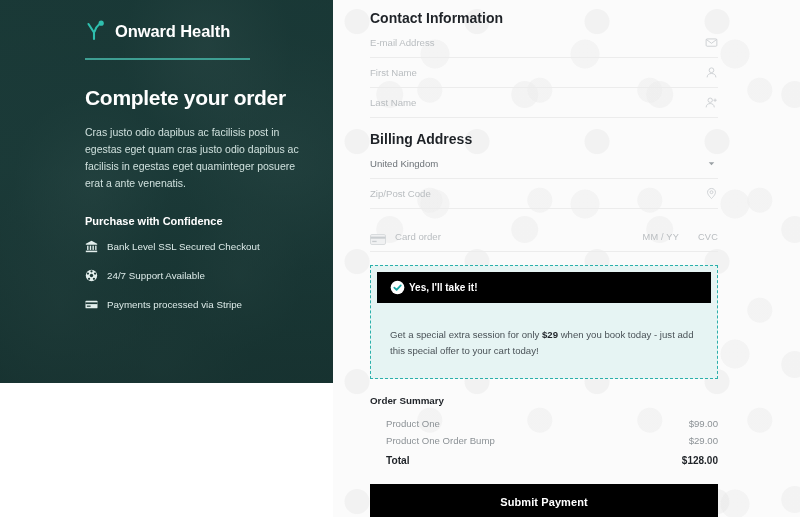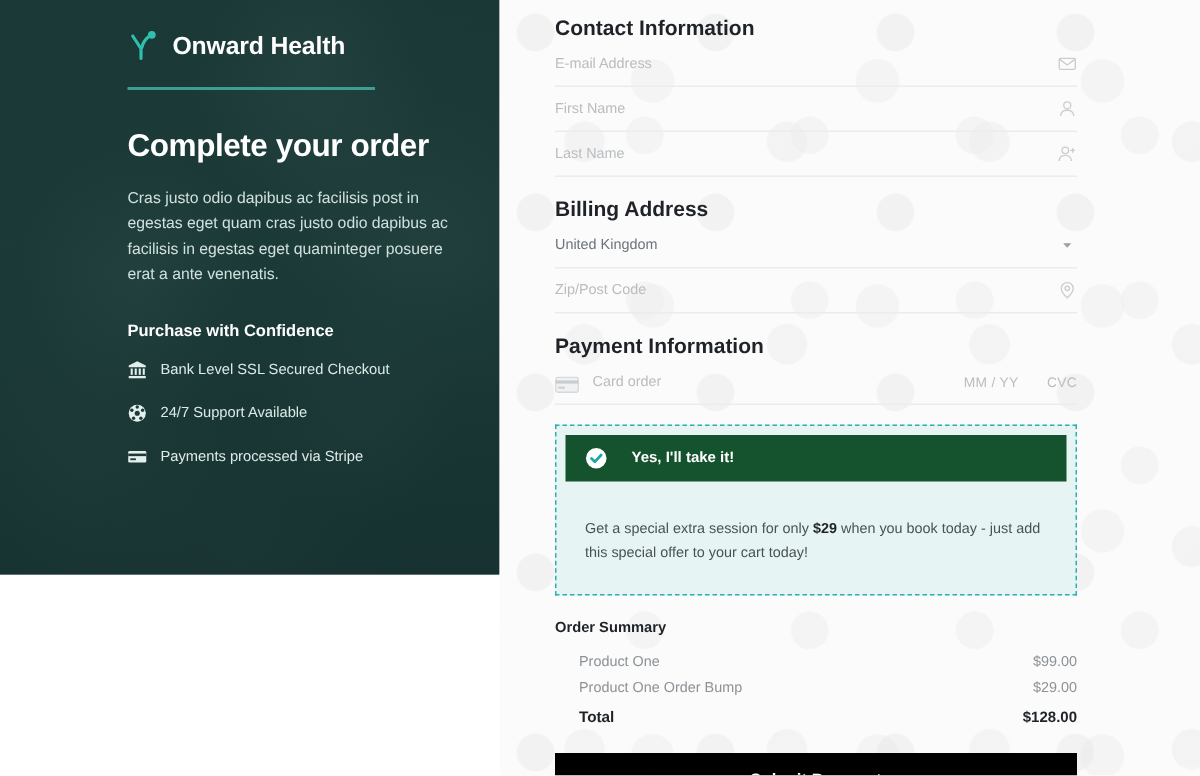--- a/index.html
+++ b/index.html
@@ -124,23 +124,23 @@
   .card-meta { font-size:9.2px; color:#b9bdc0; letter-spacing:0.2px; }
 
   
   .bump {
     margin-top:13px;
     border:1.5px dashed #2bb0ab;
     background:#e6f4f3;
     padding:6px;
   }
   .bump-head {
-    background:#14532d;
+    background:#000000;
     height:31px;
-    display:flex; align-items:center; gap:16px;
+    display:flex; align-items:center; gap:4px;
     padding:0 13px;
   }
   .bump-check { width:15px; height:15px; flex:0 0 15px; }
   .bump-head-text {
     color:#ffffff; font-size:10px; font-weight:bold;
   }
   .bump-body {
     padding:24px 13px 12px 13px;
     font-size:9.6px; line-height:1.7; color:#4a5257;
   }
@@ -307,21 +307,20 @@
           <svg viewBox="0 0 16 16" width="13" height="13" fill="none" stroke="#c9cdd0" stroke-width="1.1">
             <path d="M8 14.2 C8 14.2 12.9 9.7 12.9 6.5 C12.9 3.8 10.7 1.8 8 1.8 C5.3 1.8 3.1 3.8 3.1 6.5 C3.1 9.7 8 14.2 8 14.2 Z"></path>
             <circle cx="8" cy="6.4" r="1.8"></circle>
           </svg>
         </span>
       </div>
 
       <div class="gap-sec"></div>
 
       
-      <div class="sec-title">Payment Information</div>
 
       <div class="field card-row">
         <span class="card-brand">
           <svg viewBox="0 0 16 11" width="16" height="11">
             <rect x="0.5" y="0.5" width="15" height="10" rx="1.4" fill="#f0f1f2" stroke="#d6d9db" stroke-width="0.9"></rect>
             <rect x="0.5" y="2.6" width="15" height="2.1" fill="#c9cdd0"></rect>
             <rect x="2.2" y="6.8" width="4.4" height="1.3" fill="#c9cdd0"></rect>
           </svg>
         </span>
         <span class="card-ph">Card order</span>

